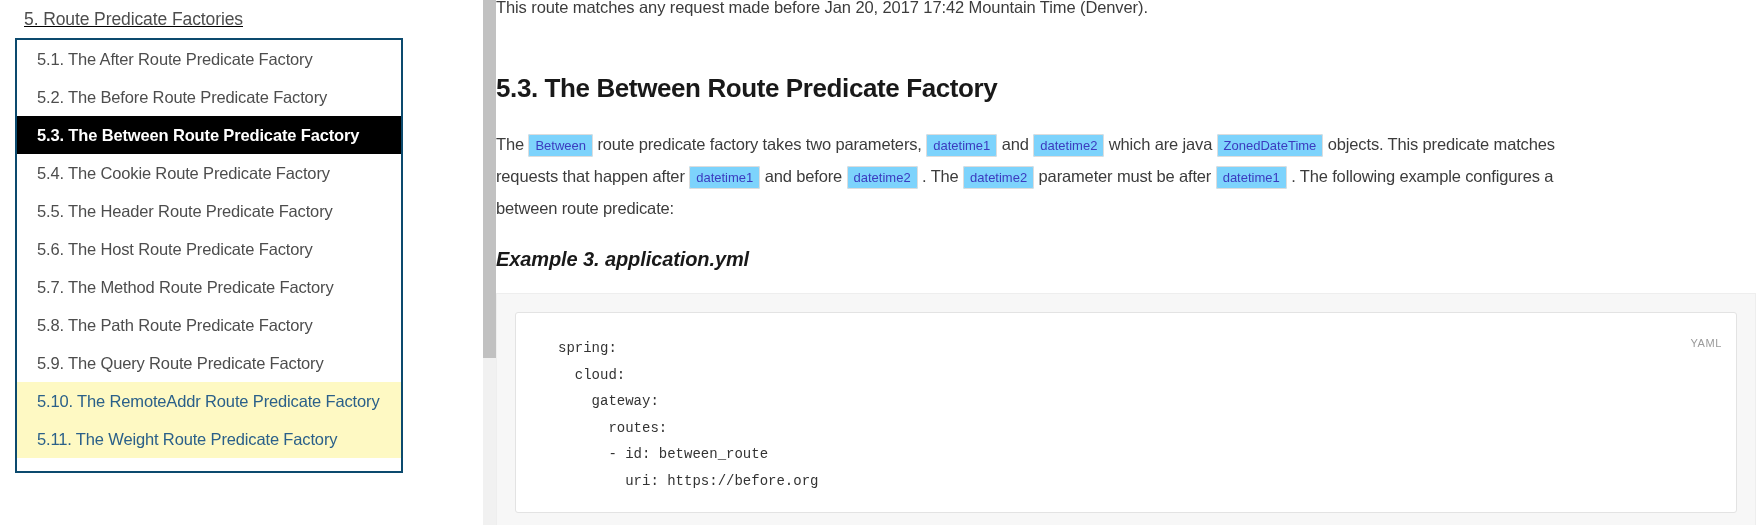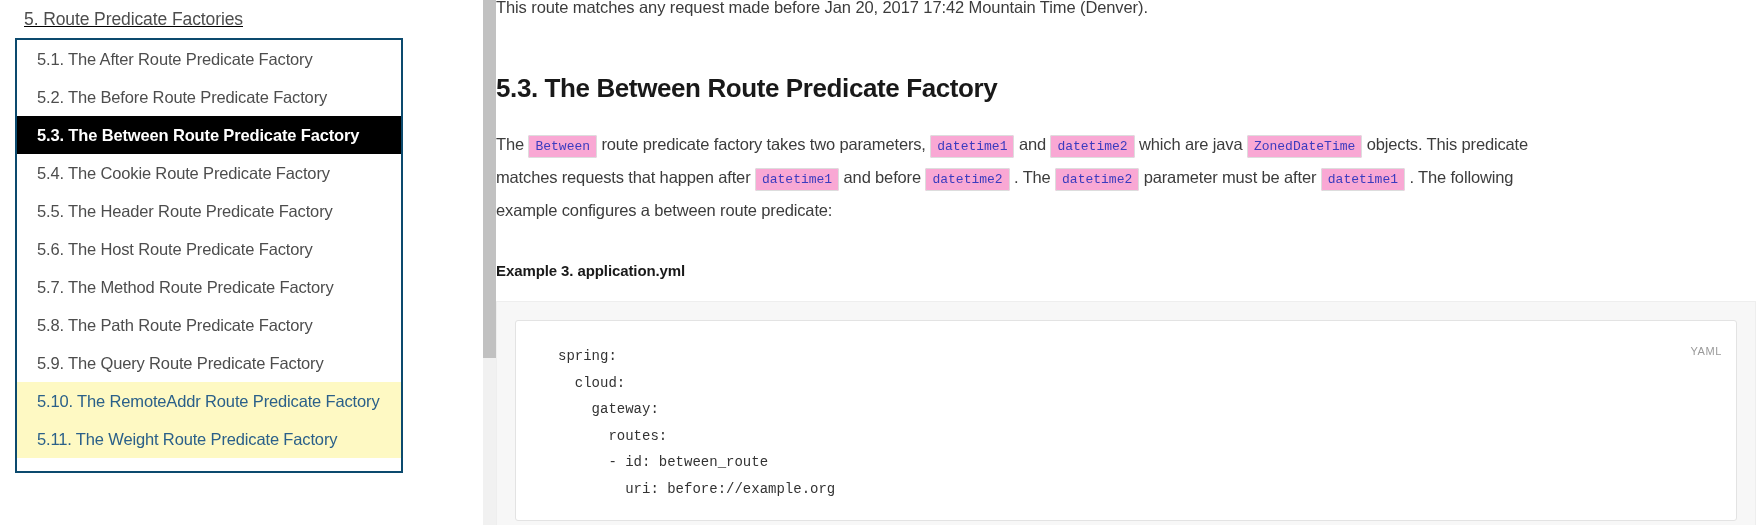--- a/index.html
+++ b/index.html
@@ -120,36 +120,37 @@
   }
   .body-par {
     font-size: 16.5px;
     color: #3c3c3c;
     line-height: 31px;
     margin: 25px 0 0 0;
     letter-spacing: -0.15px;
     max-width: 1065px;
   }
   code.inline {
-    font-family: Liberation Mono, monospace;
+    font-family: Liberation Sans, sans-serif;
     font-size: 13px;
     color: #3b3bbf;
     border: 1px solid #dddddd;
     border-radius: 2px;
     padding: 3px 6px 3px 6px;
-    background: #f9a8d4;
+    background: #7dd3fc;
     white-space: nowrap;
     letter-spacing: 0;
   }
   .ex-title {
-    font-size: 15px;
+    font-size: 20px;
     font-weight: bold;
     color: #191919;
-    margin: 36px 0 0 0;
+    margin: 24px 0 0 0;
     letter-spacing: -0.1px;
+    font-style: italic;
   }
   #code-outer {
     margin: 22px 0 0 0;
     background: #f7f7f7;
     border: 1px solid #eeeeee;
     padding: 18px;
     box-sizing: border-box;
     width: 1260px;
   }
   #code-inner {
@@ -217,17 +218,17 @@
   <div class="ex-title">Example 3. application.yml</div>
 
   <div id="code-outer">
     <div id="code-inner">
       <span id="yaml-badge">YAML</span>
       <pre id="code-body">spring:
   cloud:
     gateway:
       routes:
       - id: between_route
-        uri: before://example.org</pre>
+        uri: https://before.org</pre>
     </div>
   </div>
 
 </div>
 
 </body></html>

